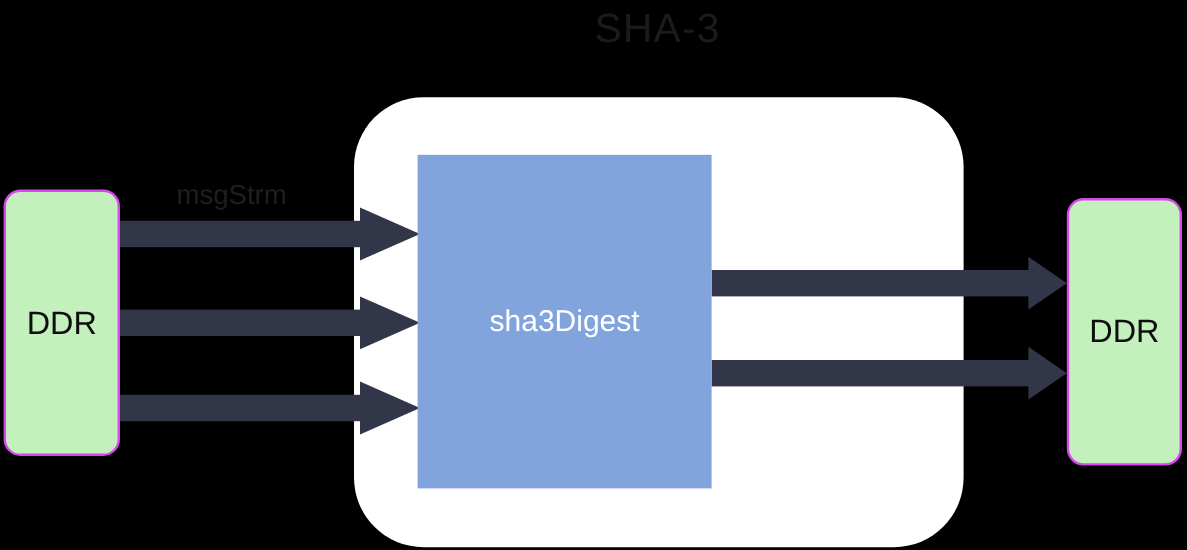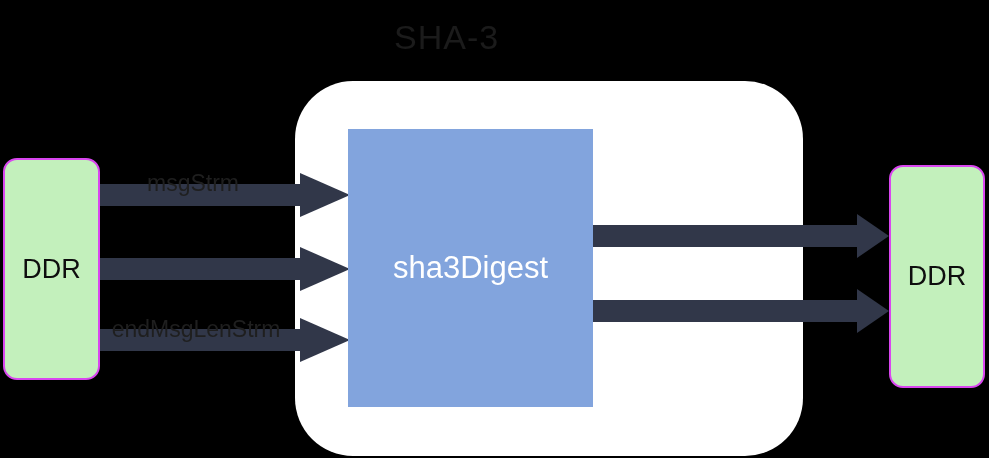--- a/index.html
+++ b/index.html
@@ -11,21 +11,22 @@
   .canvas {
     position: relative;
     width: 989px;
     height: 458px;
     background: #000000;
     overflow: hidden;
   }
   .abs { position: absolute; }
 
   .diagram-title {
-    left: 394px; top: 18px; width: 308px;
+    left: 394px; top: 5px; width: 308px;
+    text-align: center;
     font-size: 34px;
     color: #1b1b1b;
     font-weight: 400;
     letter-spacing: 1px;
   }
 
   .wrapper-box {
     left: 295px; top: 81px;
     width: 508px; height: 375px;
     background: #ffffff;
@@ -35,21 +36,21 @@
   .module-box {
     left: 348px; top: 129px;
     width: 245px; height: 278px;
     background: #82a4dd;
     display: flex;
     align-items: center;
     justify-content: center;
   }
   .module-box .module-label {
     color: #ffffff;
-    font-size: 31px;
+    font-size: 25px;
   }
 
   .ddr-box {
     width: 97px; height: 222px;
     background: #c3f0bc;
     border: 2px solid #d946ef;
     border-radius: 14px;
     box-sizing: border-box;
     display: flex;
     align-items: center;
@@ -96,21 +97,20 @@
     border-left: 32px solid #313749;
   }
   .arrow-out-1 { top: 214px; }
   .arrow-out-2 { top: 289px; }
 
   .stream-label {
     width: 200px;
     text-align: center;
     font-size: 23px;
     white-space: nowrap;
-    margin-top: 21px;
   }
   .label-dark  { color: #1f1f1f; }   
   .label-black { color: #121212; }   
 
   .label-msgstrm       { left: 93px;  top: 149px; }
   .label-msglenstrm    { left: 97px;  top: 223px; }
   .label-endmsglenstrm { left: 96px;  top: 295px; }
   .label-digeststrm    { left: 593px; top: 188px; }
   .label-enddigeststrm { left: 604px; top: 263px; }
 </style>
@@ -150,15 +150,14 @@
   </div>
 
   <div class="abs ddr-box ddr-left">
     <span class="ddr-label">DDR</span>
   </div>
   <div class="abs ddr-box ddr-right">
     <span class="ddr-label">DDR</span>
   </div>
 
   <div class="abs stream-label label-dark label-msgstrm">msgStrm</div>
-  <div class="abs stream-label label-dark label-endmsglenstrm">endMsgLenStrm</div>
 
 </div>
 
 </body></html>

